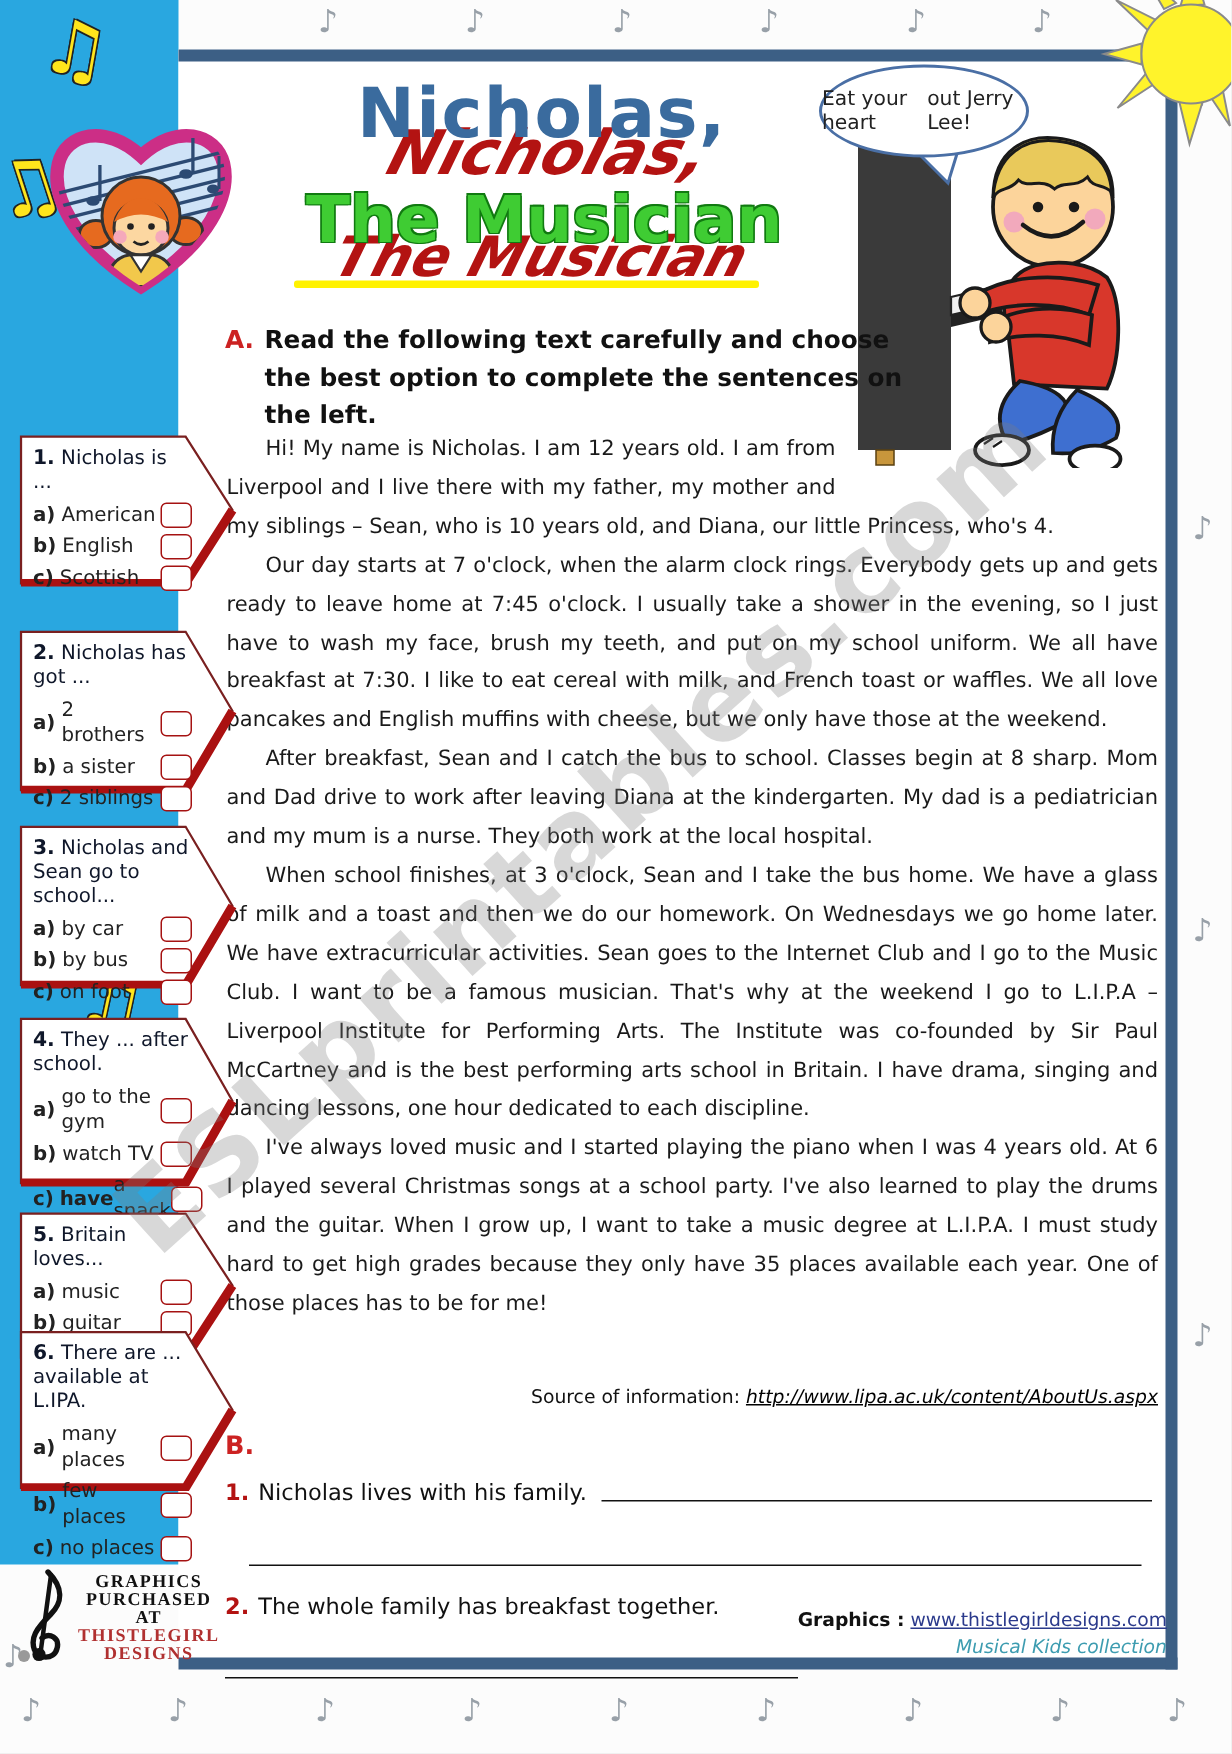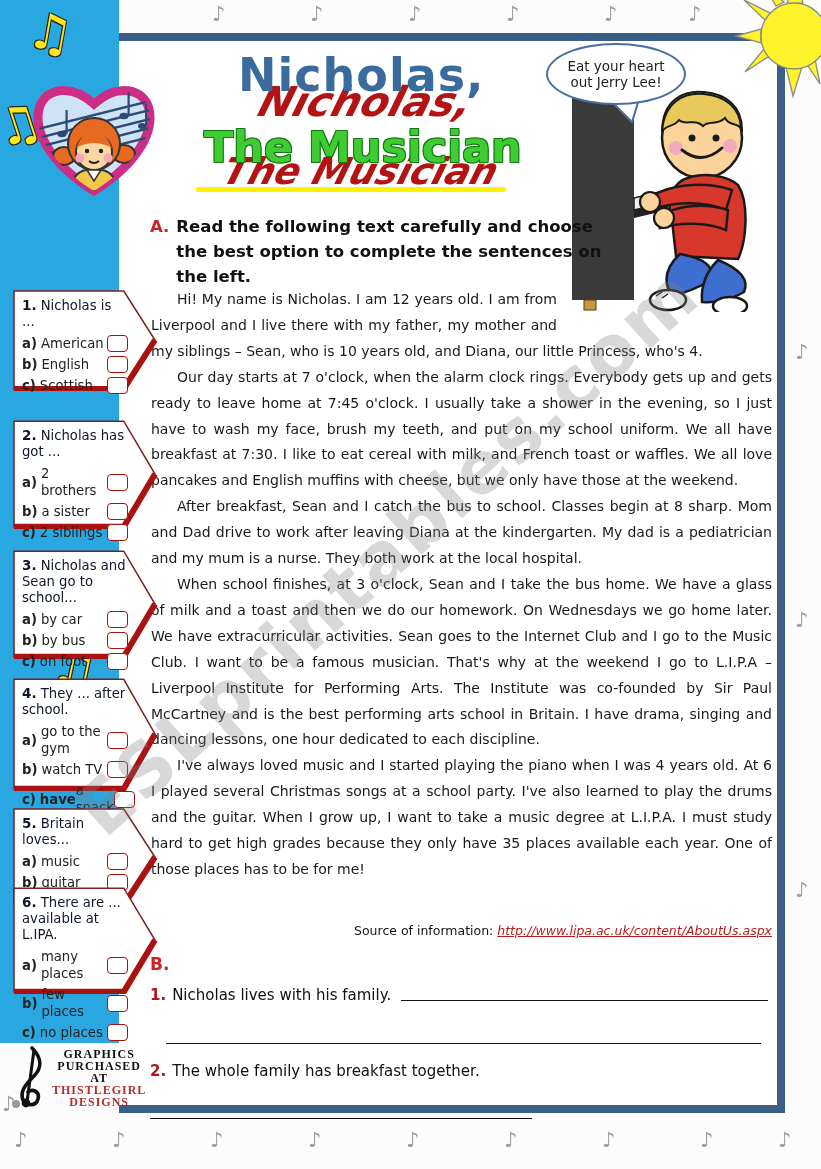--- a/index.html
+++ b/index.html
@@ -19,33 +19,33 @@
   .t-red1{position:absolute;left:260px;top:78px;font-size:41px;font-weight:bold;font-style:italic;
           color:#b31312;transform:skewX(-16deg);z-index:3;}
   .t-green{position:absolute;left:204px;top:122px;font-size:43px;font-weight:bold;color:#3fcc33;
           text-shadow:1px 1px 0 #117a11,-1px -1px 0 #117a11,1px -1px 0 #117a11,-1px 1px 0 #117a11;z-index:4;}
   .t-red2{position:absolute;left:224px;top:150px;font-size:37px;font-weight:bold;font-style:italic;
           color:#b31312;transform:skewX(-16deg);z-index:3;}
   .t-underline{position:absolute;left:196px;top:187px;width:310px;height:5px;background:#fff200;
           border-radius:2px;z-index:4;}
   
   .bubble{position:absolute;left:546px;top:43px;width:136px;height:58px;background:#fff;
-          border:2px solid #4a6fa5;border-radius:50%;z-index:6;display:flex;flex-direction:column;
+          border:2px solid #4a6fa5;border-radius:50%;z-index:6;display:flex;flex-direction:row;
           align-items:center;justify-content:center;font-size:13.5px;color:#222;}
   .bubble-tail{position:absolute;left:598px;top:94px;z-index:5;}
   
   .sectionA{position:absolute;left:150px;top:214px;width:452px;display:flex;z-index:4;
             font-weight:bold;font-size:16.5px;line-height:25px;color:#111;}
   .red-label{color:#cc2222;margin-right:7px;font-weight:bold;}
   .passage{position:absolute;left:151px;top:287px;width:621px;z-index:4;color:#1a1a1a;}
   .passage p{margin:0;text-indent:26px;text-align:justify;font-size:14px;line-height:25.9px;}
   .img-spacer{float:right;width:215px;height:26px;}
   .source-row{position:absolute;left:151px;top:923px;width:621px;text-align:right;font-size:12.5px;
               color:#111;z-index:4;}
-  .source-row a{color:#b91c1c;font-style:italic;text-decoration:underline;}
+  .source-row a{color:#000000;font-style:italic;text-decoration:underline;}
   
   .sectionB{position:absolute;left:150px;top:954px;width:622px;z-index:4;color:#111;}
   .sectionB .head{display:flex;font-weight:bold;font-size:17px;}
   .sb-item{display:flex;align-items:flex-end;font-size:15px;margin-top:12px;}
   .sb-num{color:#b31312;font-weight:bold;margin-right:6px;}
   .fill-line{flex:1;border-bottom:1.5px solid #111;margin:0 4px 3px 10px;height:14px;}
   .blank-full{margin:28px 8px 0 16px;border-bottom:1.5px solid #111;height:12px;width:595px;box-sizing:border-box;}
   .blank-left{margin-top:26px;border-bottom:1.5px solid #111;height:12px;width:382px;}
   
   .credits{position:absolute;left:528px;top:1072px;width:250px;text-align:right;font-size:12.5px;z-index:4;color:#111;}
@@ -226,20 +226,27 @@
       <span class="fill-line"></span>
     </div>
     <div class="blank-full"></div>
     <div class="sb-item" style="margin-top:18px">
       <span class="sb-num">2.</span>
       <span>The whole family has breakfast together.</span>
     </div>
     <div class="blank-left"></div>
   </div>
 
+  <div class="credits">
+    <div>
+      <b>Graphics :</b>
+      <a href="#">www.thistlegirldesigns.com</a>
+    </div>
+    <div class="collection">Musical Kids collection</div>
+  </div>
 
   <div class="logo">
     <svg width="42" height="64" viewBox="0 0 42 64">
       <circle cx="6" cy="58" r="4" fill="#999"></circle>
       <path d="M22 2 C32 12 32 22 24 30 C14 40 10 46 13 54 C15 60 26 61 28 53 C30 46 23 42 18 46" stroke="#111" stroke-width="3.6" fill="none" stroke-linecap="round"></path>
       <path d="M24 4 L17 56" stroke="#111" stroke-width="3" stroke-linecap="round"></path>
       <circle cx="16" cy="57" r="4.4" fill="#111"></circle>
     </svg>
     <div class="logo-text">
       <div>GRAPHICS</div>

